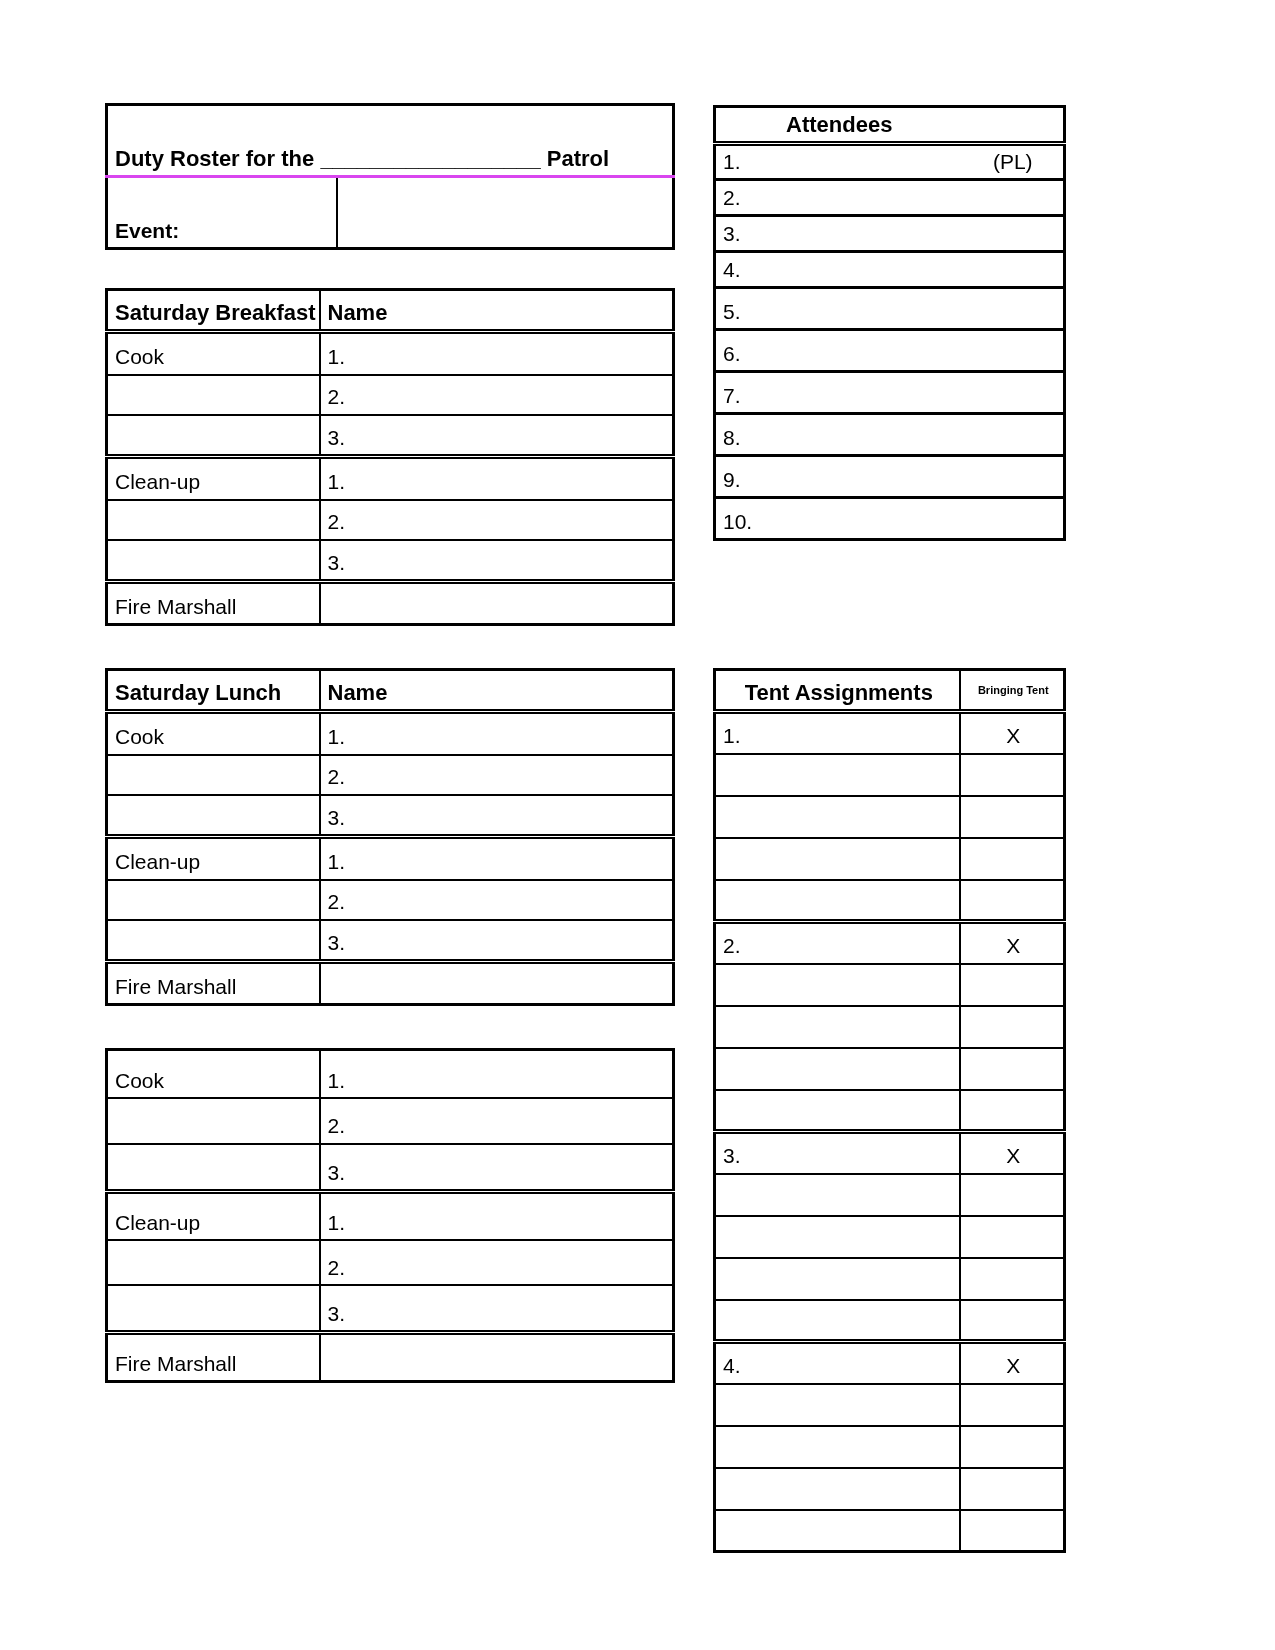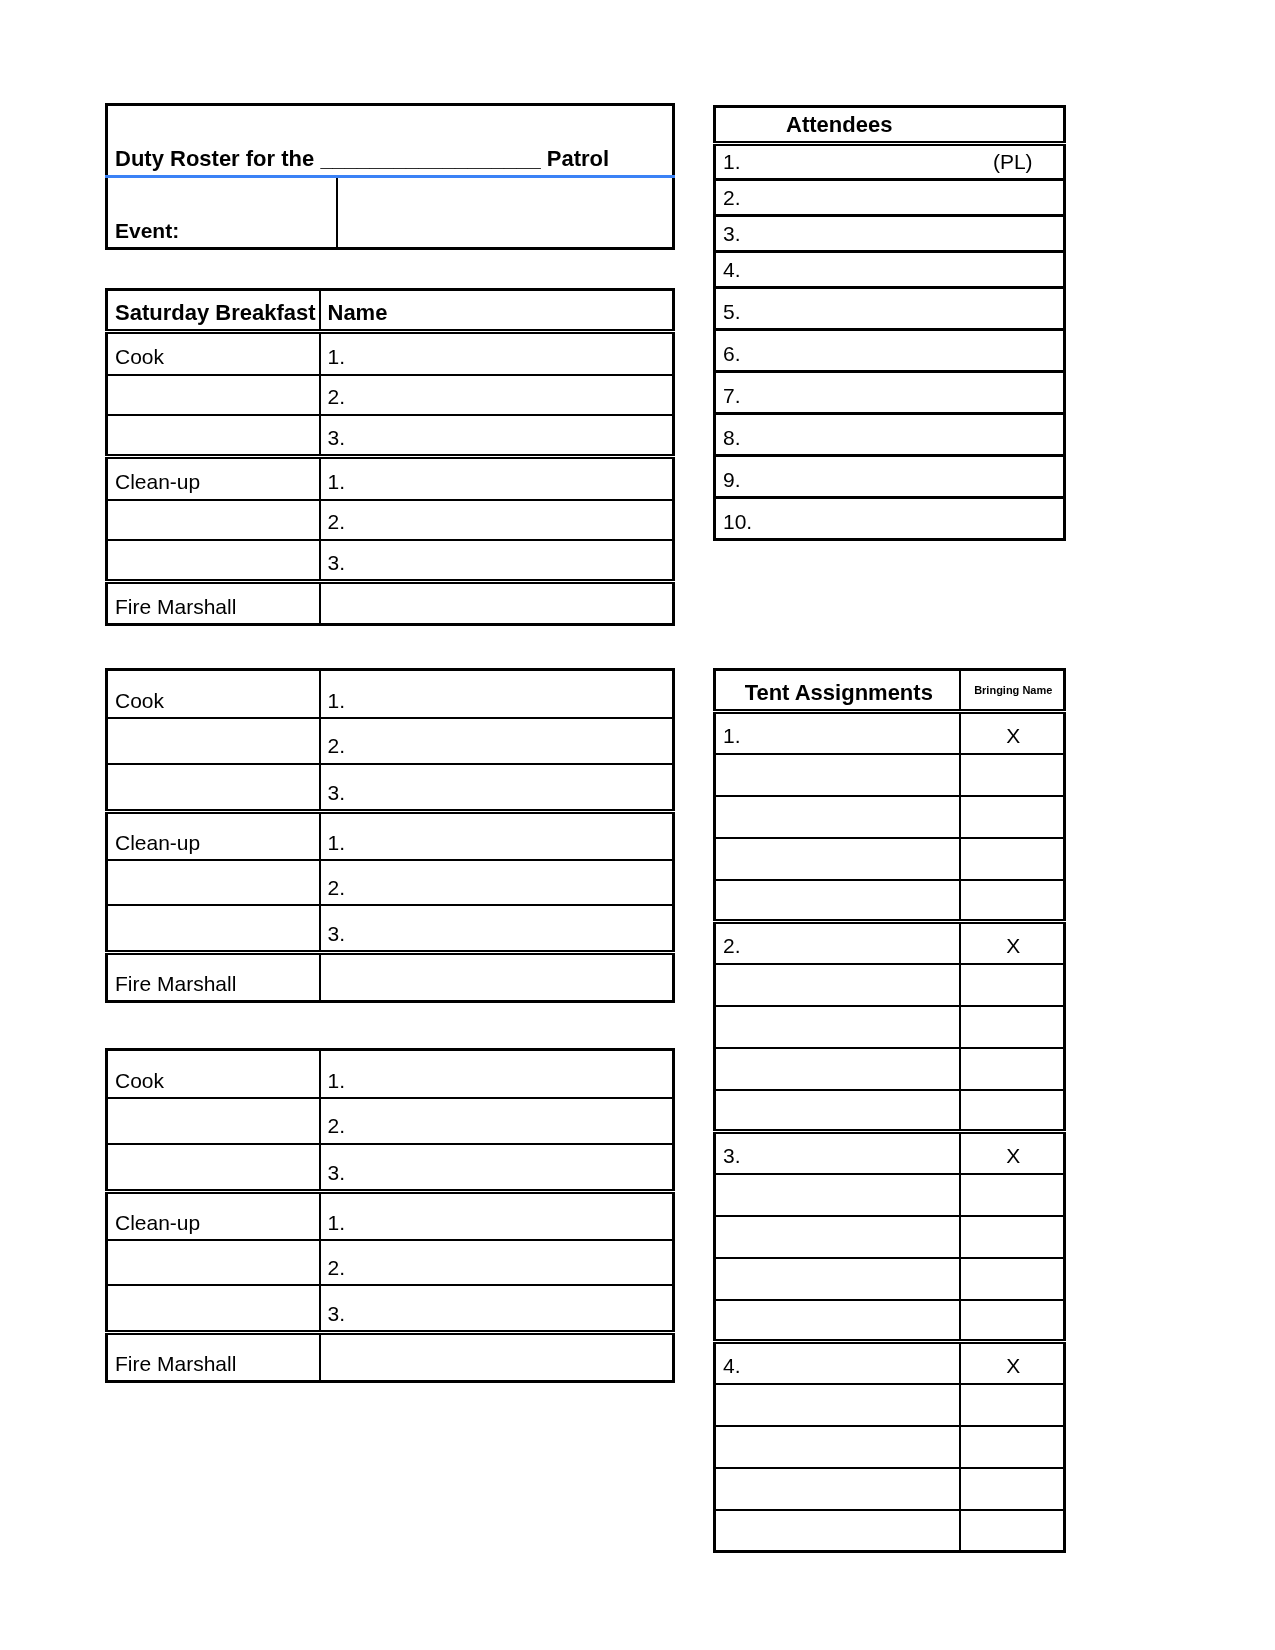--- a/index.html
+++ b/index.html
@@ -11,21 +11,21 @@
   td{
     vertical-align:bottom;padding:0 4px 5px 7px;overflow:hidden;white-space:nowrap;
     font-size:21px;line-height:1.05;
   }
   .b{font-weight:bold;}
   .c{text-align:center;}
   .hsize{font-size:22px;}
 
   
   #duty{left:105px;top:103px;width:567px;height:147px;border:3px solid #000;}
-  #duty td{border-top:3px solid #3b82f6;border-left:2px solid #000;}
+  #duty td{border-top:3px solid #d946ef;border-left:2px solid #000;}
   #duty tr:first-child td{border-top:none;}
   #duty td:first-child{border-left:none;}
 
   
   .meal{left:105px;width:567px;height:335px;border:3px solid #000;}
   .meal td{border-top:2px solid #000;border-left:2px solid #000;margin-left:8px;}
   .meal tr:first-child td{border-top:none;}
   .meal td:first-child{border-left:none;}
   .meal tr.dbl td{border-bottom:5px double #000;}
   #meal-breakfast{top:288px;}
@@ -159,20 +159,24 @@
   </tr>
 </tbody>
   </table>
 
 <table id="meal-lunch" class="meal">
   <colgroup>
       <col style="width:213px">
       <col style="width:354px">
     </colgroup>
   <tbody>
+      <tr class="dbl" style="height:42px">
+    <td class="b hsize">Saturday Lunch</td>
+    <td class="b hsize">Name</td>
+  </tr>
   <tr style="height:43px">
     <td>Cook</td>
     <td><span>1.</span></td>
   </tr>
   <tr style="height:40px">
     <td></td>
     <td><span>2.</span></td>
   </tr>
   <tr class="dbl" style="height:42px">
     <td></td>
@@ -235,21 +239,21 @@
   </table>
 
 <table id="tent">
   <colgroup>
       <col style="width:245px">
       <col style="width:105px">
     </colgroup>
   <tbody>
       <tr class="dbl" style="height:42px">
     <td class="b c hsize">Tent Assignments</td>
-    <td class="bringing-hdr">Bringing Name</td>
+    <td class="bringing-hdr">Bringing Tent</td>
   </tr>
 
   <tr style="height:42px">
     <td><span>1.</span></td>
     <td class="xmark">X</td>
   </tr>
   <tr style="height:42px">
         <td></td>
         <td></td>
       </tr>

